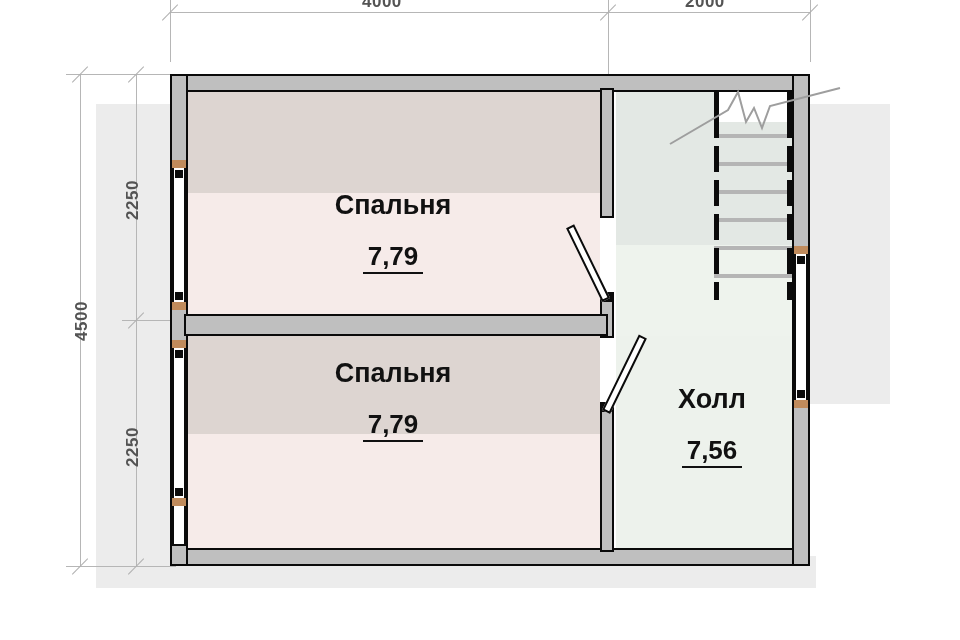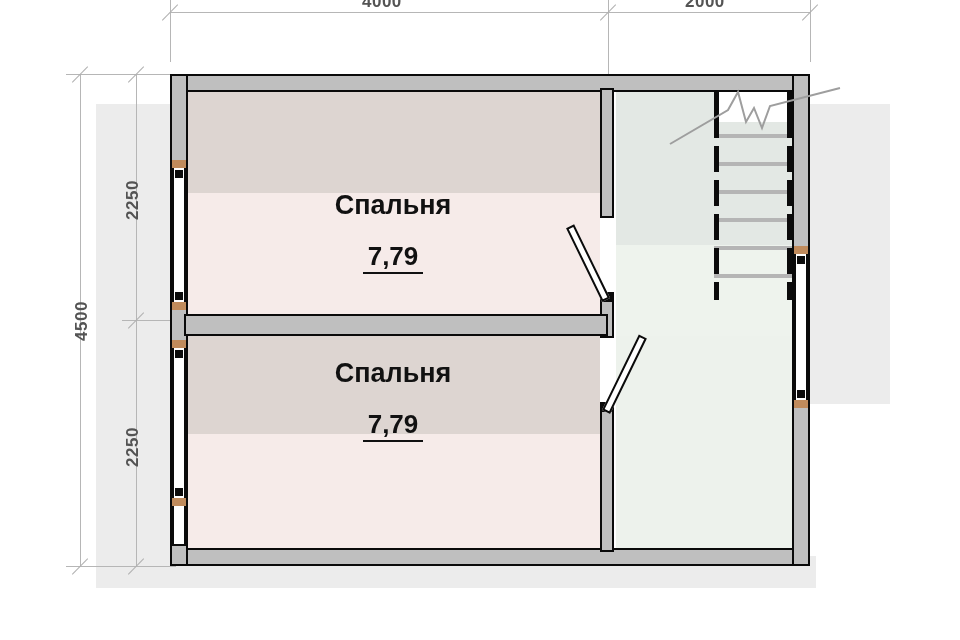--- a/index.html
+++ b/index.html
@@ -176,15 +176,19 @@
     <div class="roomlabel" style="left:110px;top:118px;width:226px;">
       <div class="roomname">Спальня</div>
       <div class="roomarea">7,79</div>
     </div>
 
     <div class="roomlabel" style="left:110px;top:286px;width:226px;">
       <div class="roomname">Спальня</div>
       <div class="roomarea">7,79</div>
     </div>
 
+    <div class="roomlabel" style="left:472px;top:312px;width:140px;">
+      <div class="roomname">Холл</div>
+      <div class="roomarea">7,56</div>
+    </div>
 
   </div>
 </div>
 
 </body></html>

